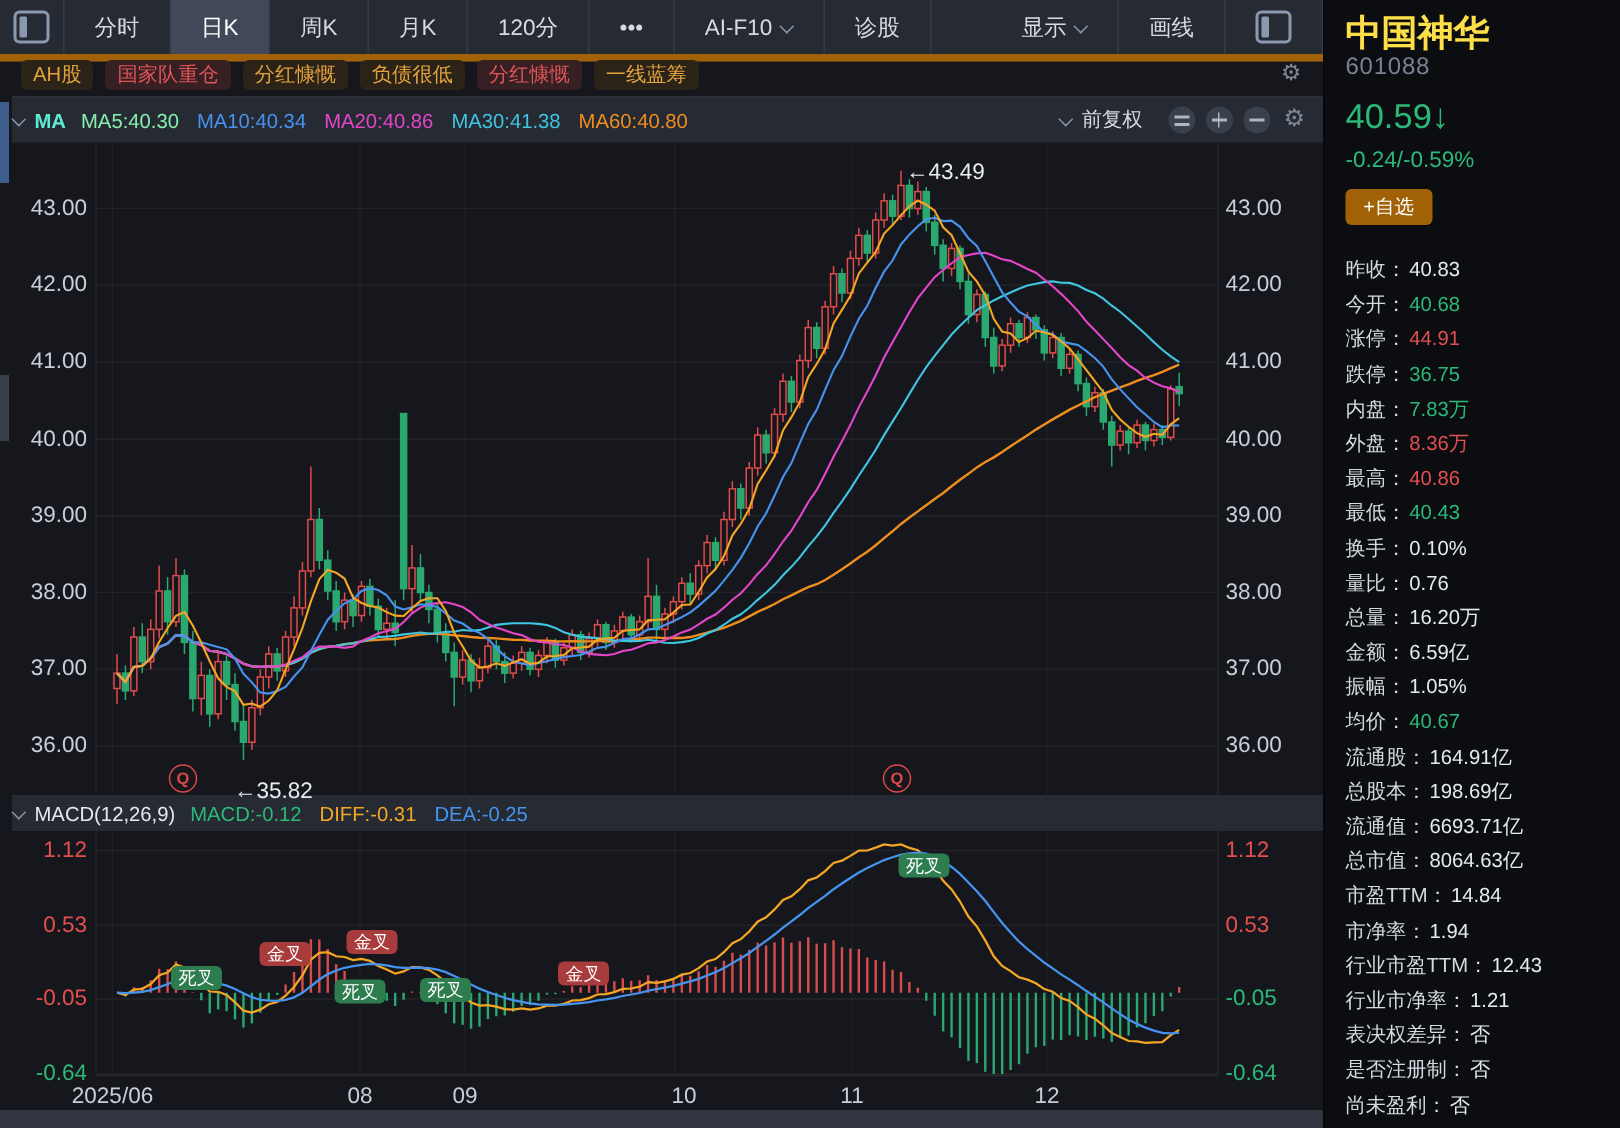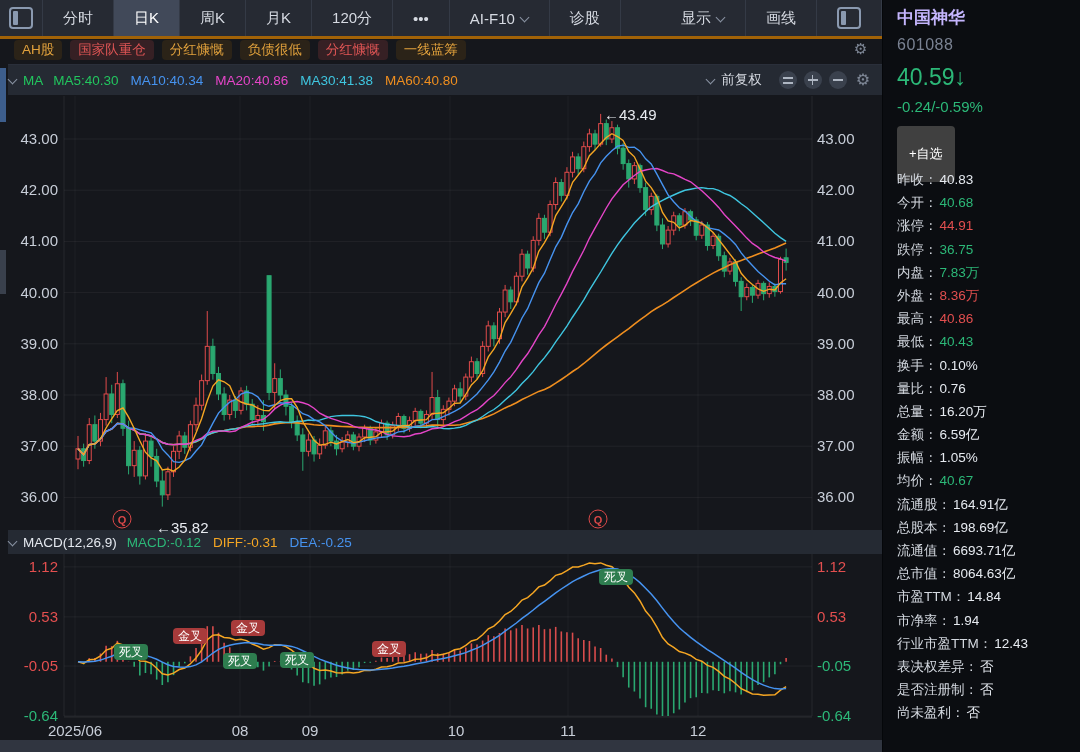--- a/index.html
+++ b/index.html
@@ -1,42 +1,42 @@
 <!DOCTYPE html>
 <html><head>
 <meta charset="utf-8">
 <style>
   html,body{margin:0;padding:0;background:#000;}
   .app{position:relative;width:1080px;height:752px;background:#15171C;overflow:hidden;
        font-family:"Liberation Sans","DejaVu Sans",sans-serif;color:#D8DCE4;
        -webkit-font-smoothing:antialiased;}
   
   .toolbar{position:absolute;left:0;top:0;width:882px;height:36px;background:#262A33;
-           display:flex;align-items:stretch;border-bottom:3px solid #a16207;}
+           display:flex;align-items:stretch;border-bottom:5px solid #a16207;}
   .logo-cell{width:42px;display:flex;align-items:center;justify-content:center;border-right:1px solid #343A46;}
   .panel-icon{width:20px;height:18px;border:2px solid #8A99B0;border-radius:4px;position:relative;}
   .panel-icon::before{content:"";position:absolute;left:2px;top:2px;bottom:2px;width:5px;background:#8A99B0;border-radius:1px;}
   .tab{display:flex;align-items:center;justify-content:center;gap:5px;padding:0 20px;
        border-right:1px solid #343A46;font-size:15px;color:#D6DAE2;cursor:default;white-space:nowrap;}
   .tab.active{background:#414959;color:#FFFFFF;}
   .toolbar .spacer{flex:1;border-right:none;}
   .chev{width:9px;height:9px;position:relative;display:inline-block;}
   .chev::after{content:"";position:absolute;left:1px;top:0;width:6px;height:6px;
                border-right:1.5px solid #8A93A3;border-bottom:1.5px solid #8A93A3;transform:rotate(45deg);}
   
   .tags-row{position:absolute;left:8px;top:36px;width:874px;height:28px;display:flex;align-items:center;gap:8px;padding-left:6px;}
   .tag{font-size:13.5px;padding:3px 8px;border-radius:4px;line-height:1;}
   .tag.orange{color:#E2A23C;background:#2B2318;}
   .tag.red{color:#E05555;background:#362024;}
   .gear{font-size:15px;color:#7E8796;line-height:1;}
   .tags-gear{position:absolute;right:12px;top:5px;}
   
   .ma-header{position:absolute;left:8px;top:64px;width:874px;height:30px;background:#252A33;
              display:flex;align-items:center;font-size:13.5px;border-top:1px solid #2A2F3A;}
-  .ma-header .title{color:#22c55e;margin:0 10px 0 6px;}
+  .ma-header .title{color:#5eead4;margin:0 10px 0 6px;font-weight:bold;}
   .ma-item{margin-right:12px;white-space:nowrap;}
   .adjust{color:#D6DAE2;margin:0 10px 0 6px;}
   .circle-btn{width:18px;height:18px;border-radius:50%;background:#3A414D;position:relative;margin-left:7px;flex:0 0 auto;}
   .circle-btn::after{content:"";position:absolute;left:4px;top:8px;width:10px;height:1.6px;background:#AEB6C2;}
   .circle-btn.eq::before{content:"";position:absolute;left:4px;top:11px;width:10px;height:1.6px;background:#AEB6C2;}
   .circle-btn.eq::after{top:6px;}
   .circle-btn.plus::before{content:"";position:absolute;left:8px;top:4px;width:1.6px;height:10px;background:#AEB6C2;}
   .header-gear{margin-left:9px;font-size:16px;}
   
   .left-panel{position:absolute;left:0;top:0;width:882px;height:752px;}
@@ -56,26 +56,26 @@
   .macd-header{position:absolute;left:8px;top:530px;width:983px;height:24px;background:#252A33;
                display:flex;align-items:center;font-size:13.5px;}
   .macd-header .title{color:#E4E8EF;margin:0 10px 0 6px;}
   
   .edge-blue{position:absolute;left:0;top:68px;width:6px;height:54px;background:#3D5E8C;}
   .edge-gray{position:absolute;left:0;top:250px;width:6px;height:44px;background:#39404C;}
   
   .bottom-strip{position:absolute;left:0;top:740px;width:882px;height:12px;background:#303540;}
   
   .sidebar{position:absolute;left:882px;top:0;width:198px;height:752px;background:#0B0D11;border-left:1px solid #05070A;}
-  .sb-name{position:absolute;left:14px;top:6px;font-size:17px;font-weight:600;color:#c4b5fd;}
+  .sb-name{position:absolute;left:14px;top:6px;font-size:24px;font-weight:600;color:#fde047;}
   .sb-code{position:absolute;left:14px;top:36px;font-size:16px;color:#7A8292;letter-spacing:.5px;}
   .sb-price{position:absolute;left:14px;top:64px;font-size:23px;font-weight:500;color:#2CB878;}
   .sb-change{position:absolute;left:14px;top:98px;font-size:15px;color:#2CB878;}
-  .sb-watch{position:absolute;left:14px;top:126px;background:#404040;color:#FFF;font-size:13px;
-            padding:20px 12px;border-radius:4px;border:none;line-height:1.2;}
+  .sb-watch{position:absolute;left:14px;top:126px;background:#a16207;color:#FFF;font-size:13px;
+            padding:4px 12px;border-radius:4px;border:none;line-height:1.2;}
   .sb-stats{position:absolute;left:14px;top:168px;right:6px;}
   .sb-row{height:23.2px;line-height:23.2px;font-size:13.5px;white-space:nowrap;}
   .sb-row .lb{color:#D4D9E0;}
   .sb-row .val{margin-left:2px;}
   .c-white{color:#E6EAF0;} .c-green{color:#2CB878;} .c-red{color:#E34F4F;}
   svg{position:absolute;left:0;top:0;}
 </style>
 </head>
 <body>
 
@@ -557,21 +557,21 @@
         <span class="tag orange">负债很低</span>
         <span class="tag red">分红慷慨</span>
         <span class="tag orange">一线蓝筹</span>
       </div>
     <span class="gear tags-gear" style="position:absolute;left:854px;top:41px;">⚙</span>
 
     <div class="ma-header">
       <span class="chev"></span>
       <span class="title">MA</span>
       <span id="ma-items" style="display:flex;">
-          <span class="ma-item" style="color: #22c55e;">MA5:40.30</span>
+          <span class="ma-item" style="color: #86efac;">MA5:40.30</span>
           <span class="ma-item" style="color: rgb(70, 147, 240);">MA10:40.34</span>
           <span class="ma-item" style="color: rgb(229, 69, 200);">MA20:40.86</span>
           <span class="ma-item" style="color: rgb(63, 198, 224);">MA30:41.38</span>
           <span class="ma-item" style="color: rgb(239, 142, 31);">MA60:40.80</span>
         </span>
       <span style="flex:1;"></span>
       <span class="chev"></span>
       <span class="adjust">前复权</span>
       <span class="circle-btn eq"></span>
       <span class="circle-btn plus"></span>
@@ -661,19 +661,20 @@
         <div class="sb-row"><span class="lb">金额：</span><span class="val c-white">6.59亿</span></div>
         <div class="sb-row"><span class="lb">振幅：</span><span class="val c-white">1.05%</span></div>
         <div class="sb-row"><span class="lb">均价：</span><span class="val c-green">40.67</span></div>
         <div class="sb-row"><span class="lb">流通股：</span><span class="val c-white">164.91亿</span></div>
         <div class="sb-row"><span class="lb">总股本：</span><span class="val c-white">198.69亿</span></div>
         <div class="sb-row"><span class="lb">流通值：</span><span class="val c-white">6693.71亿</span></div>
         <div class="sb-row"><span class="lb">总市值：</span><span class="val c-white">8064.63亿</span></div>
         <div class="sb-row"><span class="lb">市盈TTM：</span><span class="val c-white">14.84</span></div>
         <div class="sb-row"><span class="lb">市净率：</span><span class="val c-white">1.94</span></div>
         <div class="sb-row"><span class="lb">行业市盈TTM：</span><span class="val c-white">12.43</span></div>
+        <div class="sb-row"><span class="lb">行业市净率：</span><span class="val c-white">1.21</span></div>
         <div class="sb-row"><span class="lb">表决权差异：</span><span class="val c-white">否</span></div>
         <div class="sb-row"><span class="lb">是否注册制：</span><span class="val c-white">否</span></div>
         <div class="sb-row"><span class="lb">尚未盈利：</span><span class="val c-white">否</span></div>
       </div>
   </div>
 
 </div>
 
 </body></html>

